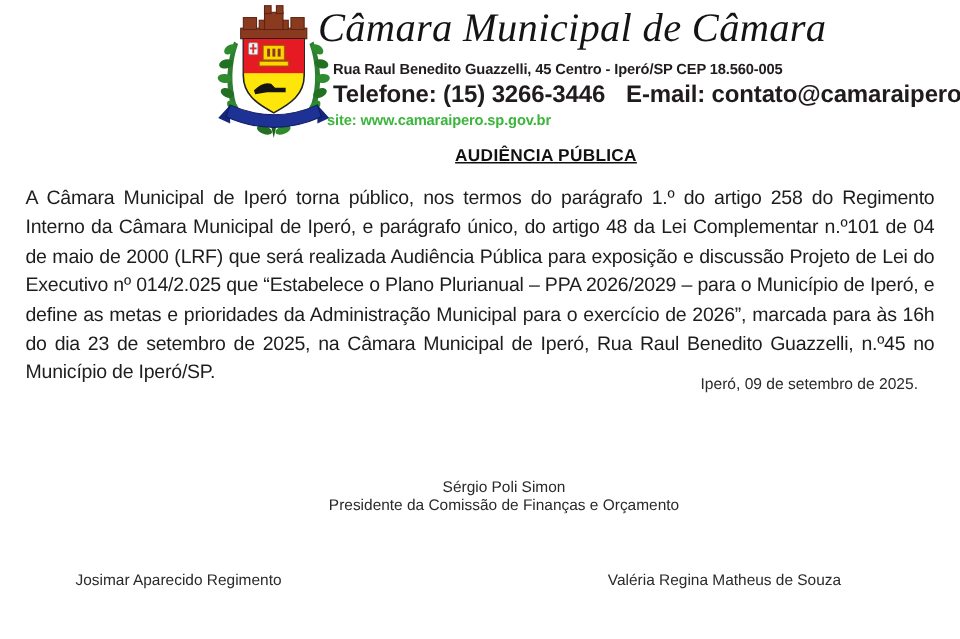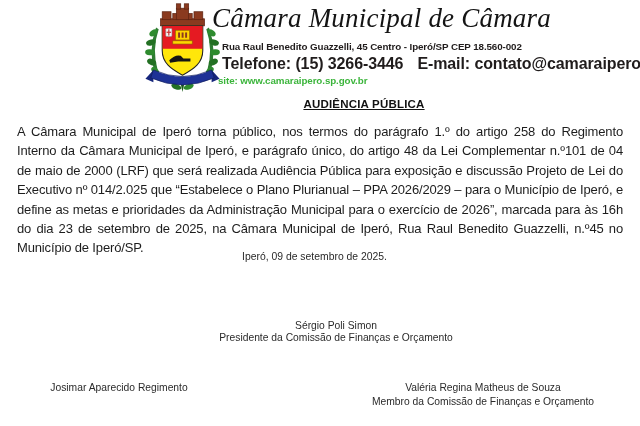--- a/index.html
+++ b/index.html
@@ -44,21 +44,21 @@
     text-decoration:underline;letter-spacing:0.2px;color:#111;margin-left:44px;
   }
   .notice-body{
     position:absolute;left:17px;top:122px;width:606px;
     margin:0;font-size:13px;font-weight:normal;
     line-height:19.4px;text-align:justify;
     letter-spacing:-0.15px;color:#1d1d1d;
   }
   .date-line{
     position:absolute;left:17px;top:251px;width:595px;
-    text-align:center;font-size:10.4px;font-weight:400;color:#2a2a2a;
+    text-align:right;font-size:10.4px;font-weight:400;color:#2a2a2a;
   }
   
   .sig{position:absolute;text-align:center;font-size:10.3px;color:#2a2a2a;}
   .sig .sig-name{margin:0 0 2px 0;}
   .sig .sig-role{margin:0;}
   .sig-main{left:16px;top:320px;width:640px;}
   .sig-main .sig-name{margin-bottom:1px;}
   .sig-left{left:0;top:382px;width:238px;}
   .sig-left .sig-role{margin-top:3px;}
   .sig-right{left:364px;top:382px;width:238px;}
@@ -122,21 +122,21 @@
       </g>
 
       <g>
         <path d="M22,78 L13,88 L22,92 Z" fill="#16267c"></path>
         <path d="M88,78 L97,88 L88,92 Z" fill="#16267c"></path>
         <path d="M22,78 Q55,93 88,78 L91,87 Q55,103 19,87 Z" fill="#1e3296" stroke="#101c5e" stroke-width="0.8"></path>
       </g>
     </svg>
 
     <div class="org-name">Câmara Municipal de Câmara</div>
-    <div class="addr-line">Rua Raul Benedito Guazzelli, 45 Centro - Iperó/SP CEP 18.560-002</div>
+    <div class="addr-line">Rua Raul Benedito Guazzelli, 45 Centro - Iperó/SP CEP 18.560-005</div>
     <div class="contact-line">
       <span>Telefone: (15) 3266-3446</span><span class="contact-gap"></span><span>E-mail: contato@camaraipero.sp.gov.br</span>
     </div>
     <div class="site-line" id="site-line" style="color: rgb(60, 181, 60);">site: www.camaraipero.sp.gov.br</div>
   </div>
 
   <div class="notice-title">AUDIÊNCIA PÚBLICA</div>
 
   <p class="notice-body">A Câmara Municipal de Iperó torna público, nos termos do parágrafo 1.º do artigo 258 do Regimento Interno da Câmara Municipal de Iperó, e parágrafo único, do artigo 48 da Lei Complementar n.º101 de 04 de maio de 2000 (LRF) que será realizada Audiência Pública para exposição e discussão Projeto de Lei do Executivo nº 014/2.025 que “Estabelece o Plano Plurianual – PPA 2026/2029 – para o Município de Iperó, e define as metas e prioridades da Administração Municipal para o exercício de 2026”, marcada para às 16h do dia 23 de setembro de 2025, na Câmara Municipal de Iperó, Rua Raul Benedito Guazzelli, n.º45 no Município de Iperó/SP.</p>
 
@@ -146,16 +146,15 @@
     <p class="sig-name">Sérgio Poli Simon</p>
     <p class="sig-role">Presidente da Comissão de Finanças e Orçamento</p>
   </div>
 
   <div class="sig sig-left">
     <p class="sig-name">Josimar Aparecido Regimento</p>
   </div>
 
   <div class="sig sig-right">
     <p class="sig-name">Valéria Regina Matheus de Souza</p>
-    <p class="sig-role">Membro da Comissão de Finanças e Orçamento</p>
   </div>
 
 </div>
 
 </body></html>

